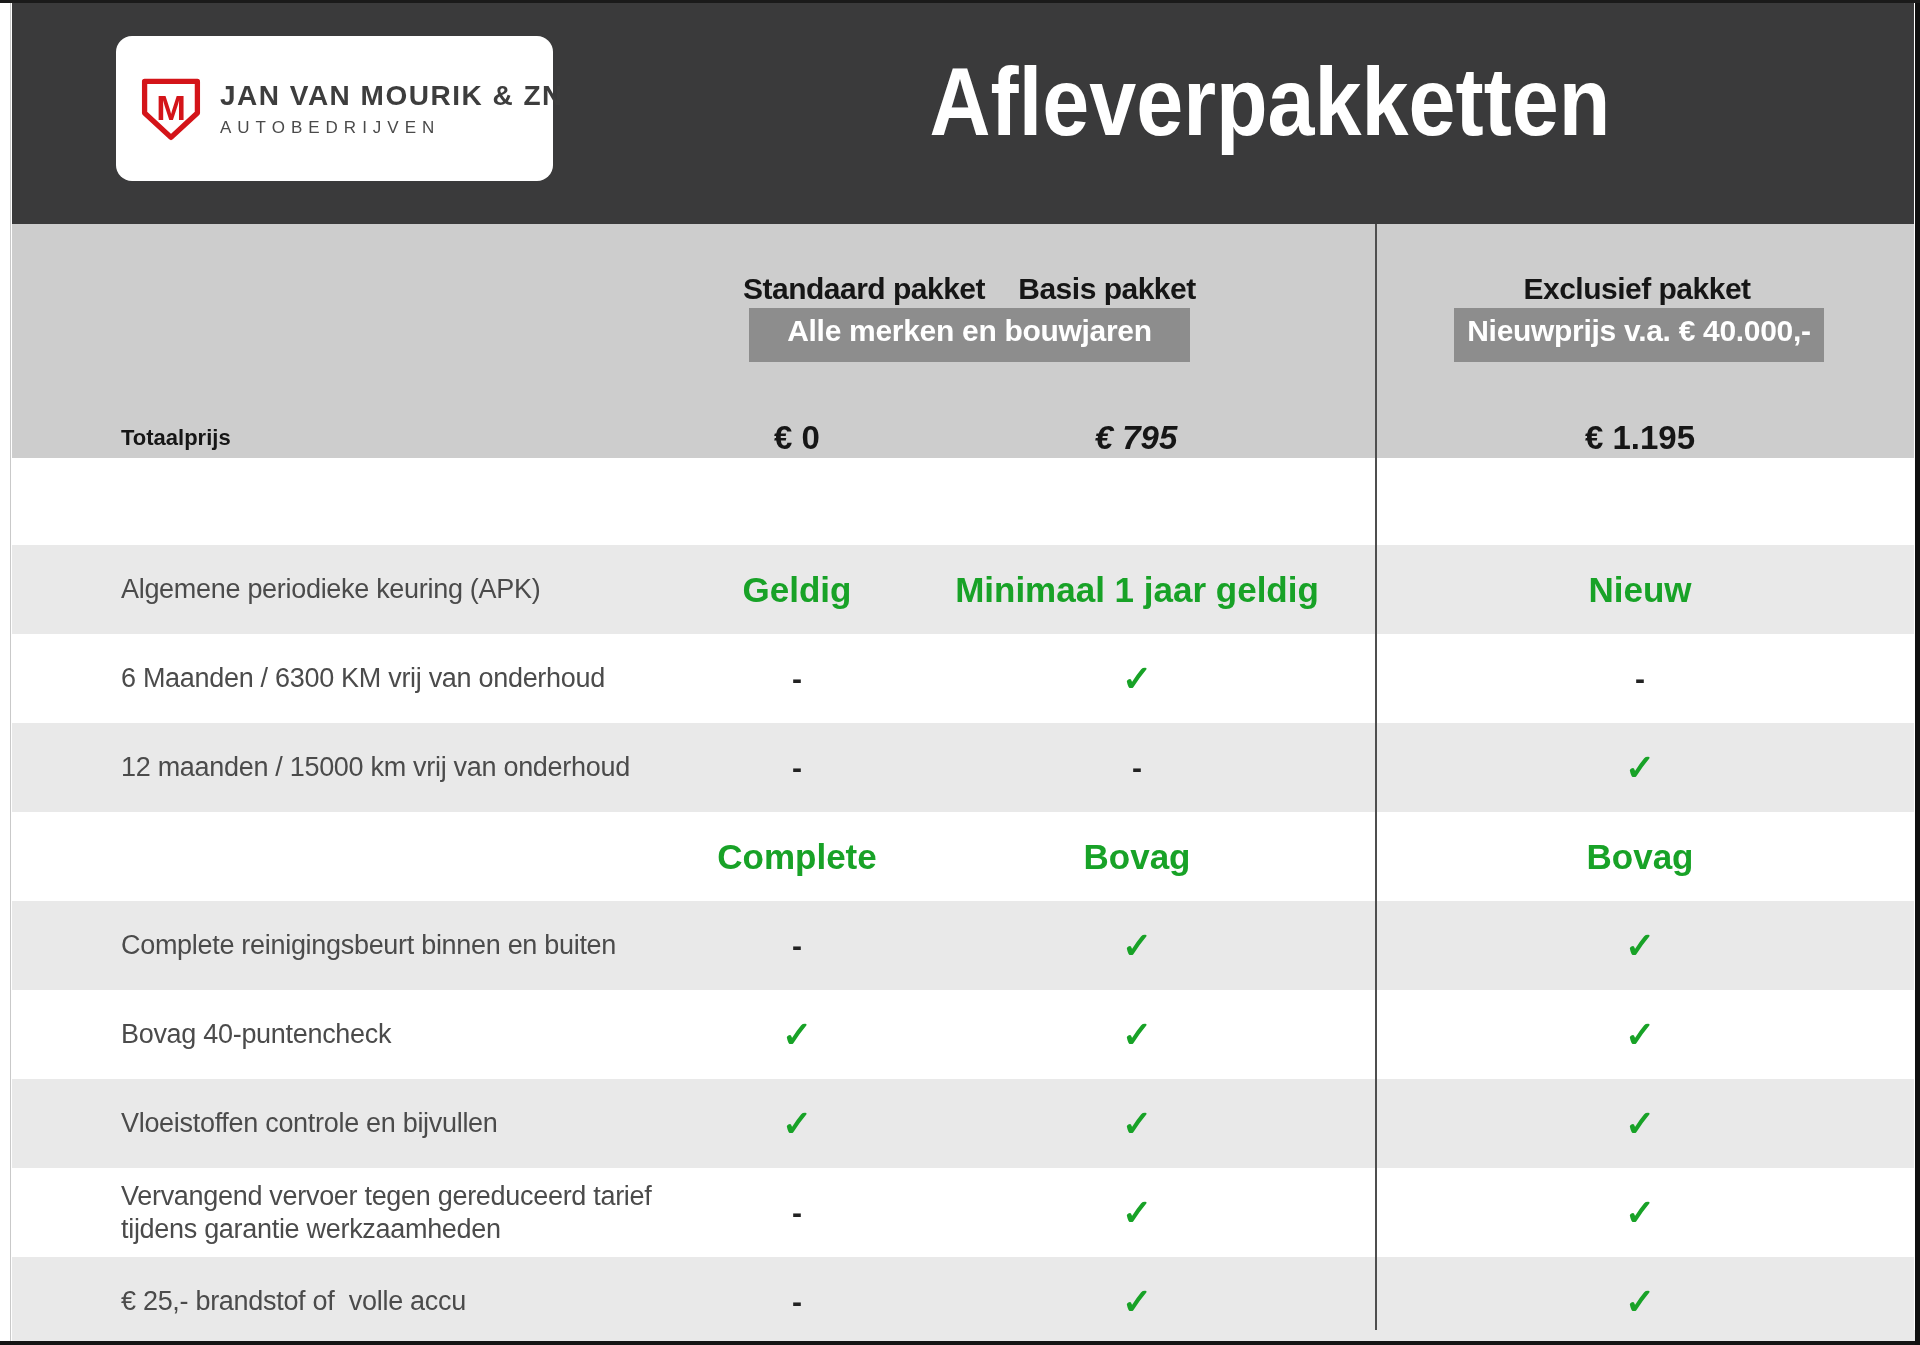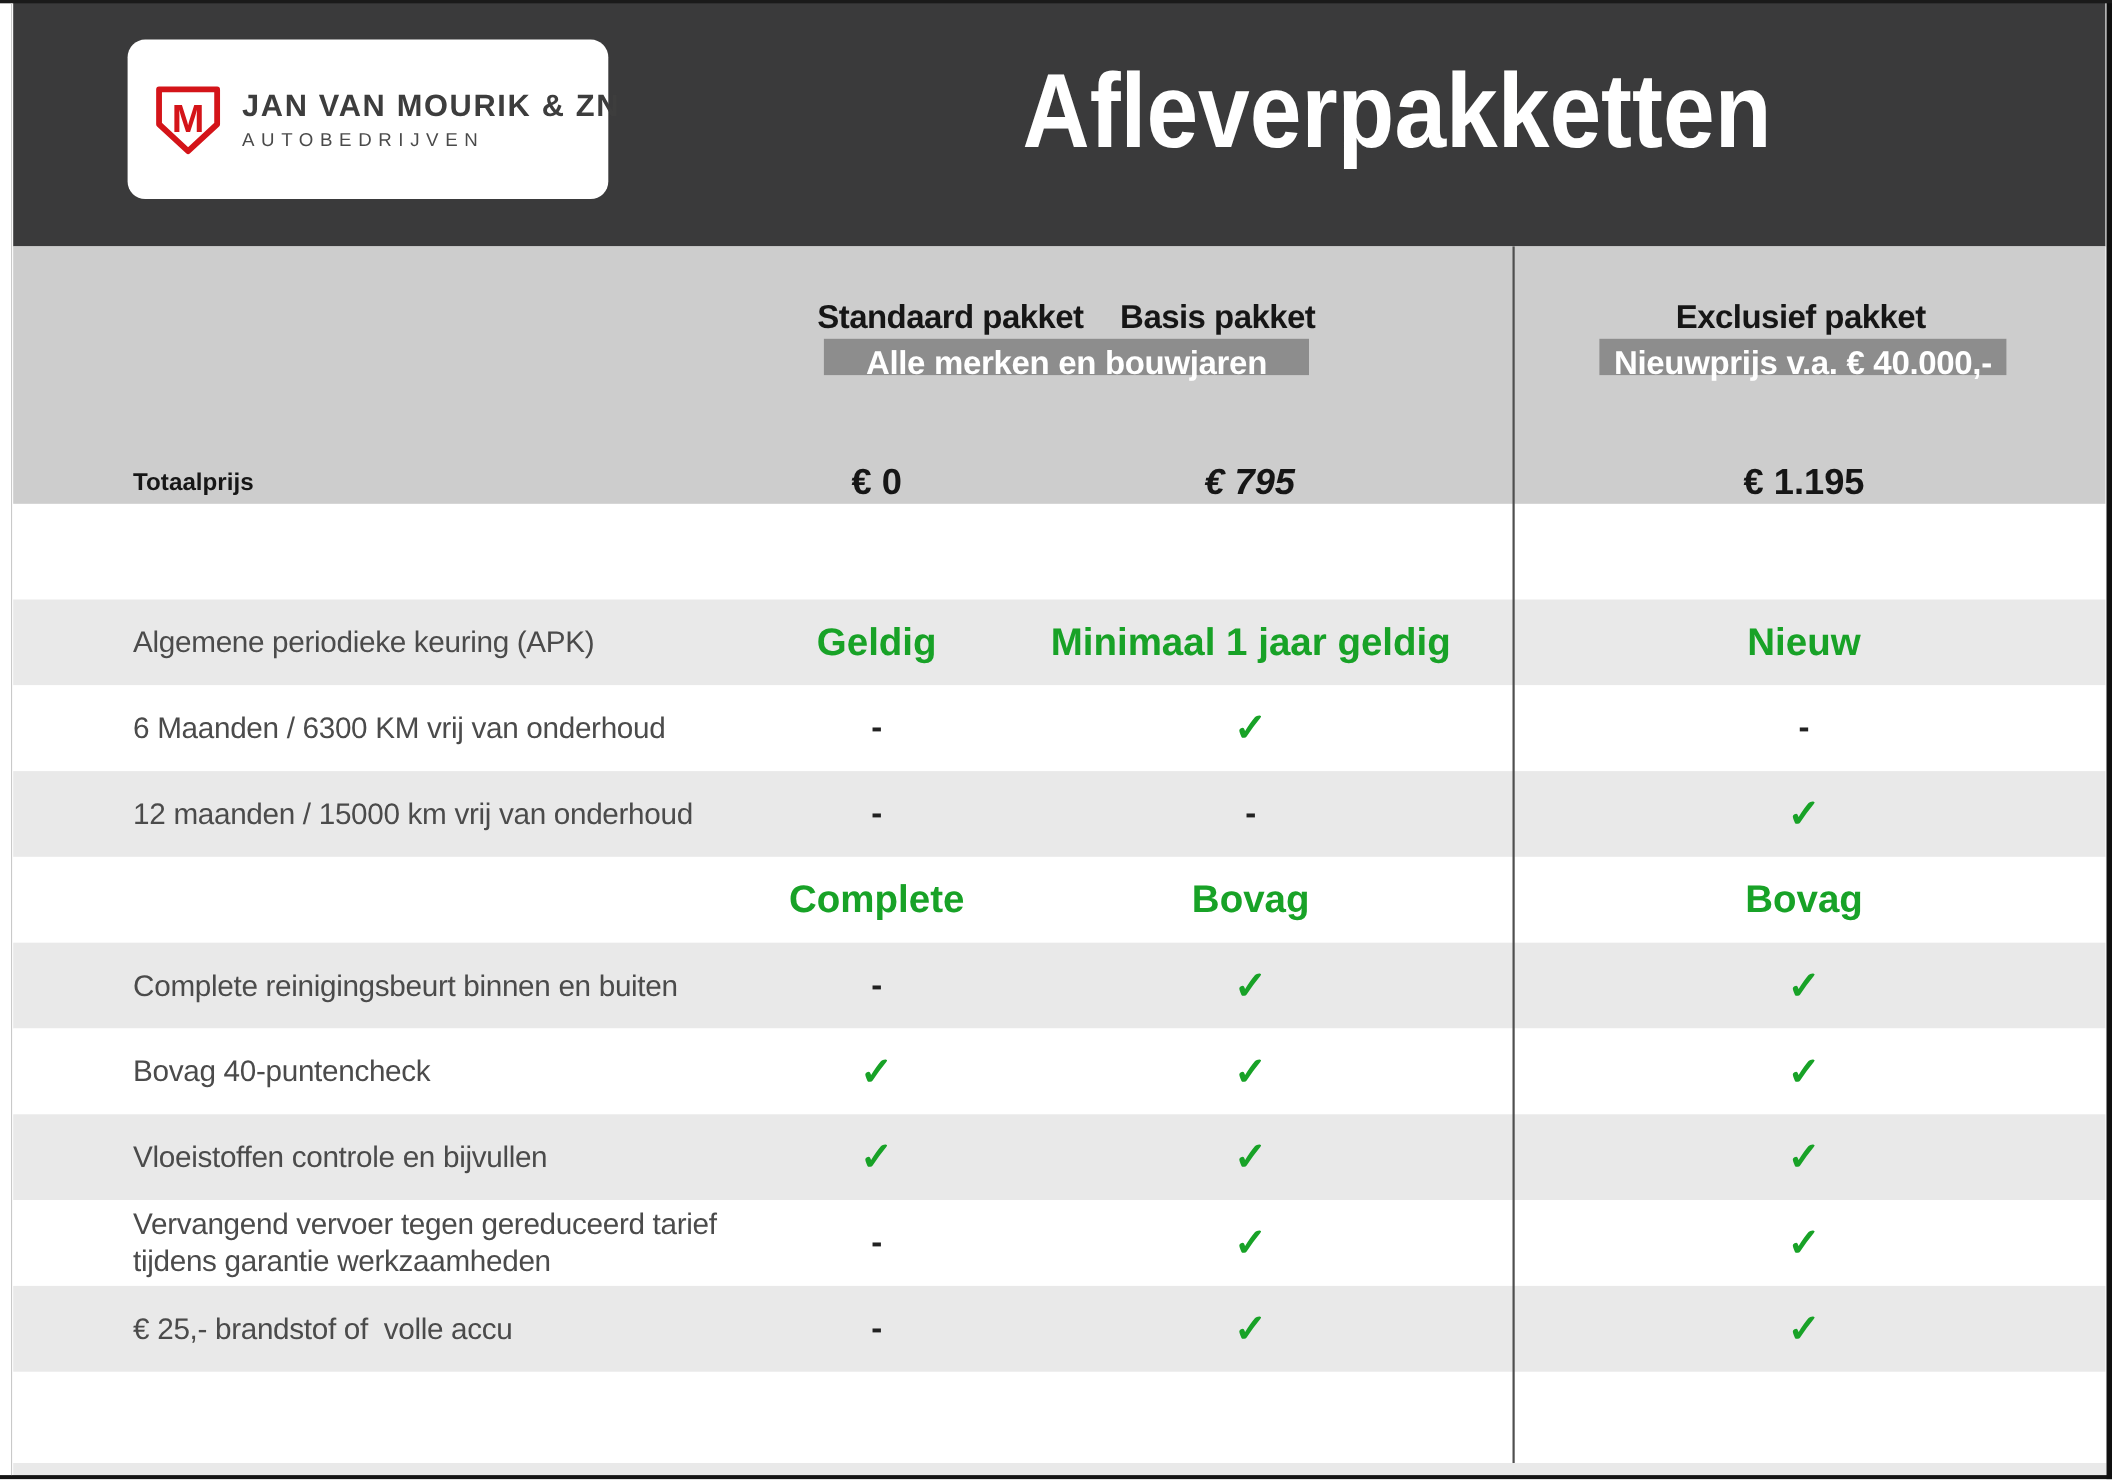--- a/index.html
+++ b/index.html
@@ -57,21 +57,21 @@
     transform: translateX(-50%);
     font-size: 30px; font-weight: bold; color: #161616; letter-spacing: -0.5px;
     white-space: nowrap;
     margin-top: 12px;
   }
   .h-standaard { left: 864px; }
   .h-basis     { left: 1107px; }
   .h-exclusief { left: 1637px; }
 
   .badge {
-    position: absolute; top: 308px; height: 33px; line-height: 46px;
+    position: absolute; top: 308px; height: 54px; line-height: 46px;
     background: #8d8d8d; color: #ffffff; text-align: center;
     font-size: 30px; font-weight: bold; letter-spacing: -0.3px;
     white-space: nowrap;
   }
   .badge-left  { left: 749px;  width: 441px; }
   .badge-right { left: 1454px; width: 370px; }
 
   .totals-label {
     position: absolute; left: 121px; top: 417px; height: 41px; line-height: 41px;
     font-size: 22px; font-weight: bold; color: #161616;
@@ -80,21 +80,21 @@
     position: absolute; top: 417px; height: 41px; line-height: 41px;
     transform: translateX(-50%);
     font-size: 33px; font-weight: bold; color: #161616; white-space: nowrap;
   }
   .tv0 { left: 797px; }
   .tv1 { left: 1136px; font-style: italic; }
   .tv2 { left: 1640px; }
 
   
   .rows { position: absolute; left: 12px; top: 545px; width: 1902px; }
-  .row { position: relative; width: 100%; height: 78px; }
+  .row { position: relative; width: 100%; height: 89px; }
   .row-gray  { background: #e9e9e9; }
   .row-white { background: #ffffff; }
   .row-label {
     position: absolute; left: 109px; top: 0; height: 100%; max-width: 560px;
     display: flex; align-items: center;
     font-size: 27px; color: #4b4b4b; letter-spacing: -0.3px; line-height: 33px;
     white-space: pre-wrap;
   }
   .cell {
     position: absolute; top: 0; height: 100%;

